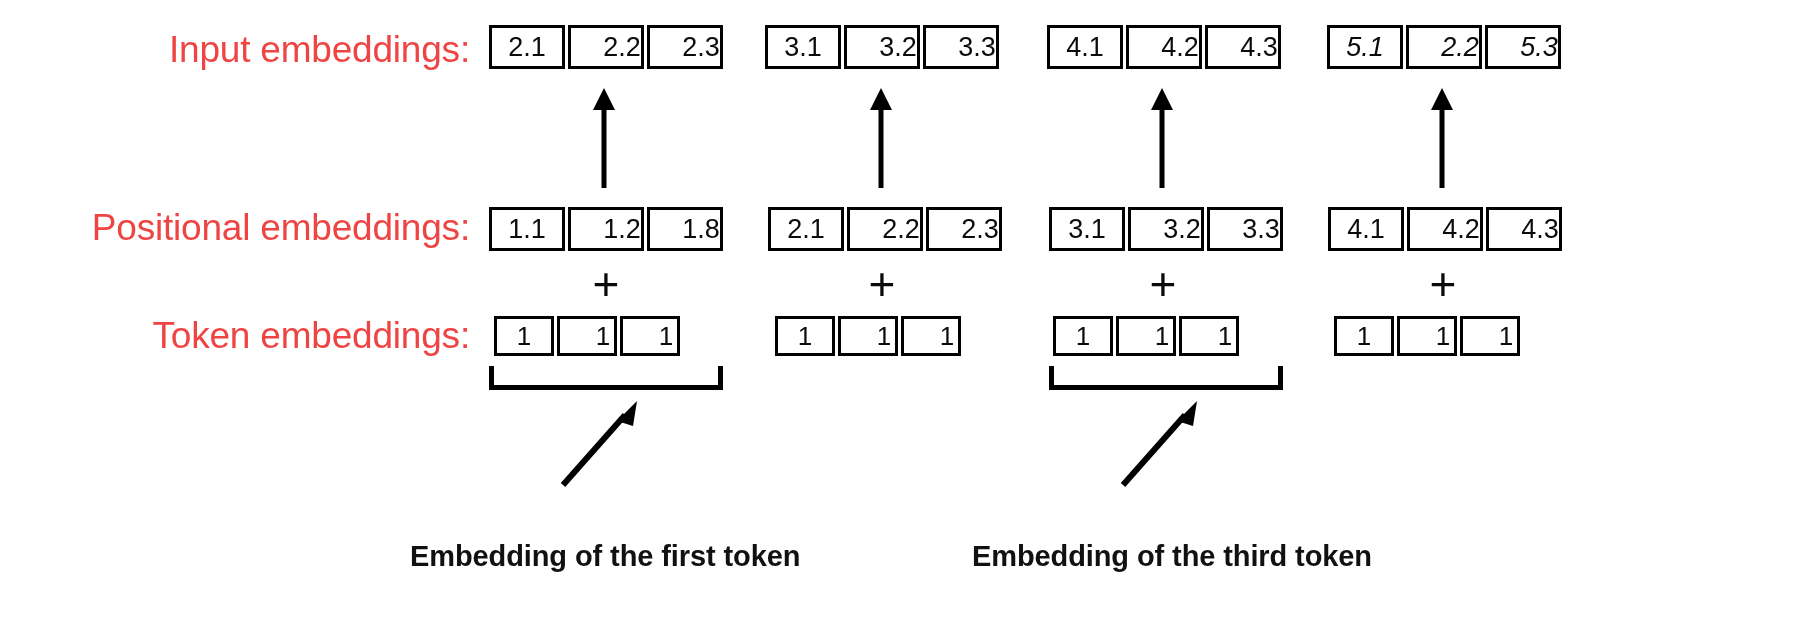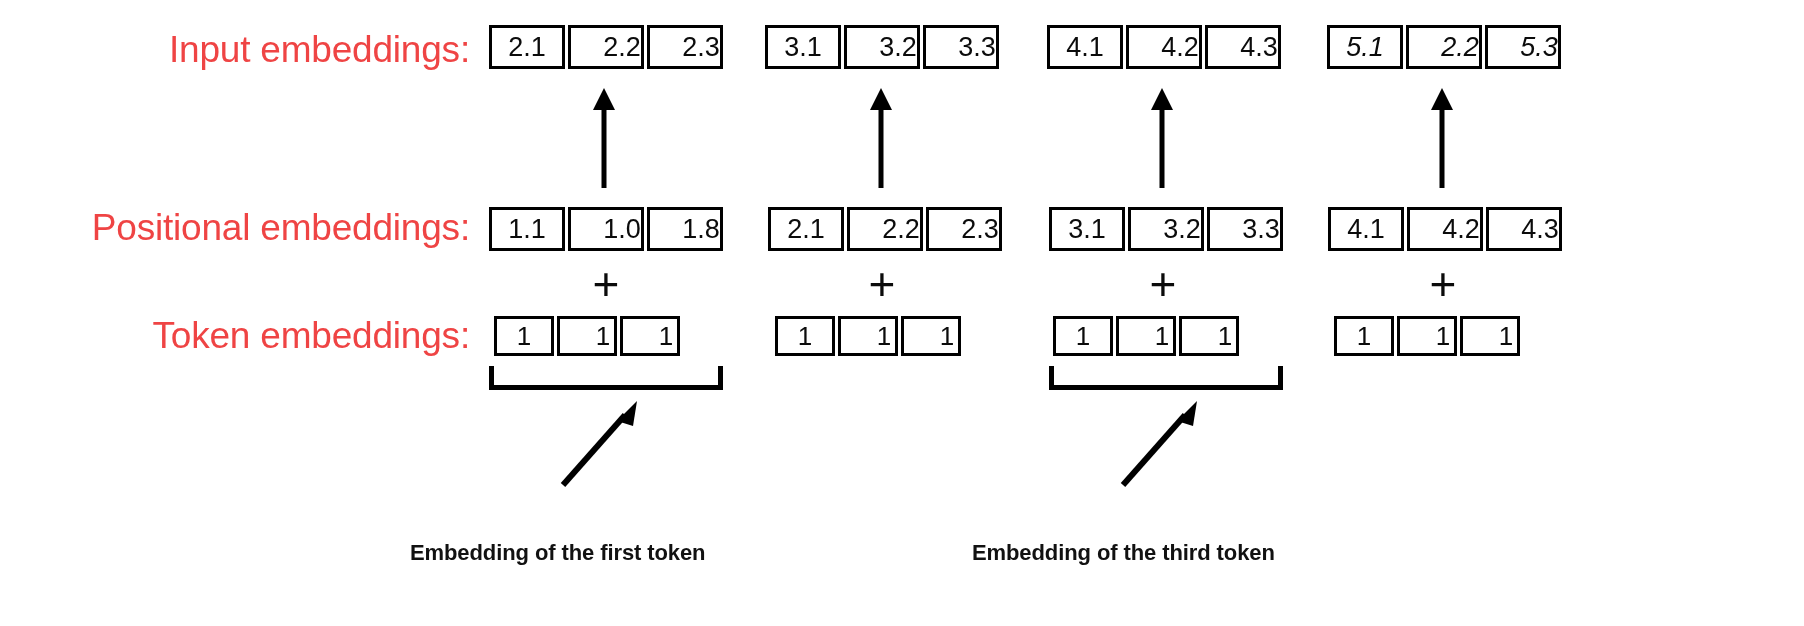--- a/index.html
+++ b/index.html
@@ -114,21 +114,21 @@
   
   .callout-arrow {
     position: absolute;
     overflow: visible;
   }
 
   
   .caption {
     position: absolute;
     font-family: "Liberation Sans", sans-serif;
-    font-size: 22px;
+    font-size: 29px;
     font-weight: 700;
     color: #111111;
     white-space: nowrap;
     letter-spacing: -0.1px;
   }
 </style>
 </head>
 <body>
 
 <div id="canvas">
@@ -178,21 +178,21 @@
     <span class="shaft" style="top:20px; height:80px;"></span>
   </div>
 
   <div class="up-arrow" style="left:1442px; top:88px; width:24px; height:100px;">
     <span class="head"></span>
     <span class="shaft" style="top:20px; height:80px;"></span>
   </div>
 
   <div class="cell-group row-positional" style="left:489px; top:207px;align-items:flex-end;">
     <div class="cell">1.1</div>
-    <div class="cell">1.0</div>
+    <div class="cell">1.2</div>
     <div class="cell">1.8</div>
   </div>
 
   <div class="cell-group row-positional" style="left:768px; top:207px;">
     <div class="cell">2.1</div>
     <div class="cell">2.2</div>
     <div class="cell">2.3</div>
   </div>
 
   <div class="cell-group row-positional" style="left:1049px; top:207px;">

